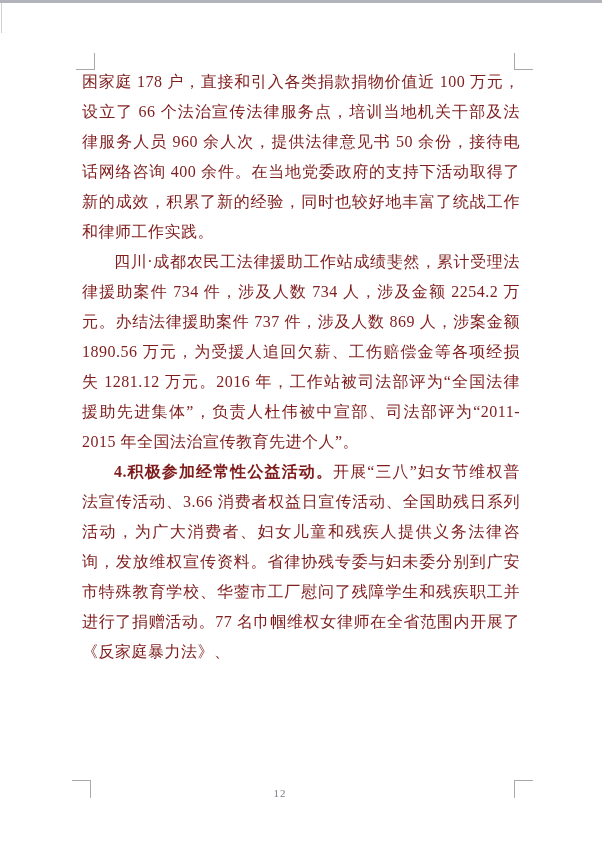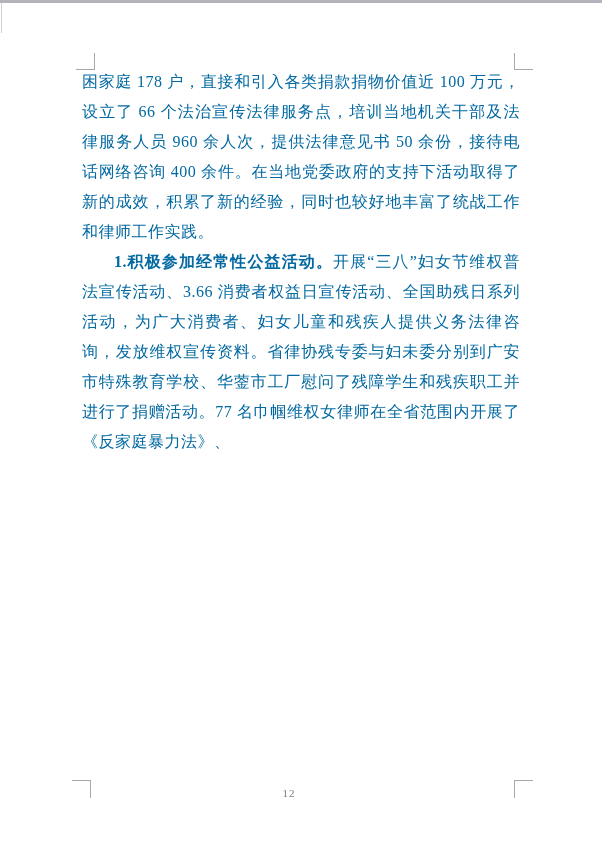--- a/index.html
+++ b/index.html
@@ -23,46 +23,47 @@
   .mark {
     position:absolute; width:18px; height:16px;
     border:0 solid #a8a8a8;
   }
   .mark.tl { left:76px;  top:53px;  border-right-width:1px; border-bottom-width:1px; }
   .mark.tr { left:514px; top:53px;  border-left-width:1px;  border-bottom-width:1px; }
   .mark.bl { left:72px;  top:780px; height:17px; border-right-width:1px; border-top-width:1px; }
   .mark.br { left:514px; top:780px; height:17px; border-left-width:1px;  border-top-width:1px; }
   .textblock {
     position:absolute; left:82px; top:67px; width:438px;
-    color:#0369a1;
+    color:#7f1d1d;
     font-size:16px;
     line-height:30px;
     text-align:justify;
     letter-spacing:0.5px;
   }
   .textblock p { margin:0; }
   .textblock p.indent { text-indent:2em; }
   .lead { font-weight:bold; }
   .pagenum {
-    position:absolute; top:787px; left:15px; width:548px;
+    position:absolute; top:787px; left:6px; width:548px;
     text-align:center;
     font-size:11px;
     color:#7d7d87;
     letter-spacing:1px;
   }
 </style>
 </head>
 <body>
 
 <div class="topbar"></div>
 <div class="edge-line"></div>
 
 <div class="mark tl"></div>
 <div class="mark tr"></div>
 <div class="mark bl"></div>
 <div class="mark br"></div>
 
 <div class="textblock">
   <p><span>困家庭 178 户，直接和引入各类捐款捐物价值近 100 万元，设立了 66 个法治宣传法律服务点，培训当地机关干部及法律服务人员 960 余人次，提供法律意见书 50 余份，接待电话网络咨询 400 余件。在当地党委政府的支持下活动取得了新的成效，积累了新的经验，同时也较好地丰富了统战工作和律师工作实践。</span></p>
-  <p class="indent"><span class="lead">1.积极参加经常性公益活动。</span><span>开展“三八”妇女节维权普法宣传活动、3.66 消费者权益日宣传活动、全国助残日系列活动，为广大消费者、妇女儿童和残疾人提供义务法律咨询，发放维权宣传资料。省律协残专委与妇未委分别到广安市特殊教育学校、华蓥市工厂慰问了残障学生和残疾职工并进行了捐赠活动。77 名巾帼维权女律师在全省范围内开展了《反家庭暴力法》、</span></p>
+  <p class="indent"><span>四川·成都农民工法律援助工作站成绩斐然，累计受理法律援助案件 734 件，涉及人数 734 人，涉及金额 2254.2 万元。办结法律援助案件 737 件，涉及人数 869 人，涉案金额 1890.56 万元，为受援人追回欠薪、工伤赔偿金等各项经损失 1281.12 万元。2016 年，工作站被司法部评为“全国法律援助先进集体”，负责人杜伟被中宣部、司法部评为“2011-2015 年全国法治宣传教育先进个人”。</span></p>
+  <p class="indent"><span class="lead">4.积极参加经常性公益活动。</span><span>开展“三八”妇女节维权普法宣传活动、3.66 消费者权益日宣传活动、全国助残日系列活动，为广大消费者、妇女儿童和残疾人提供义务法律咨询，发放维权宣传资料。省律协残专委与妇未委分别到广安市特殊教育学校、华蓥市工厂慰问了残障学生和残疾职工并进行了捐赠活动。77 名巾帼维权女律师在全省范围内开展了《反家庭暴力法》、</span></p>
 </div>
 
 <div class="pagenum">12</div>
 
 </body></html>

